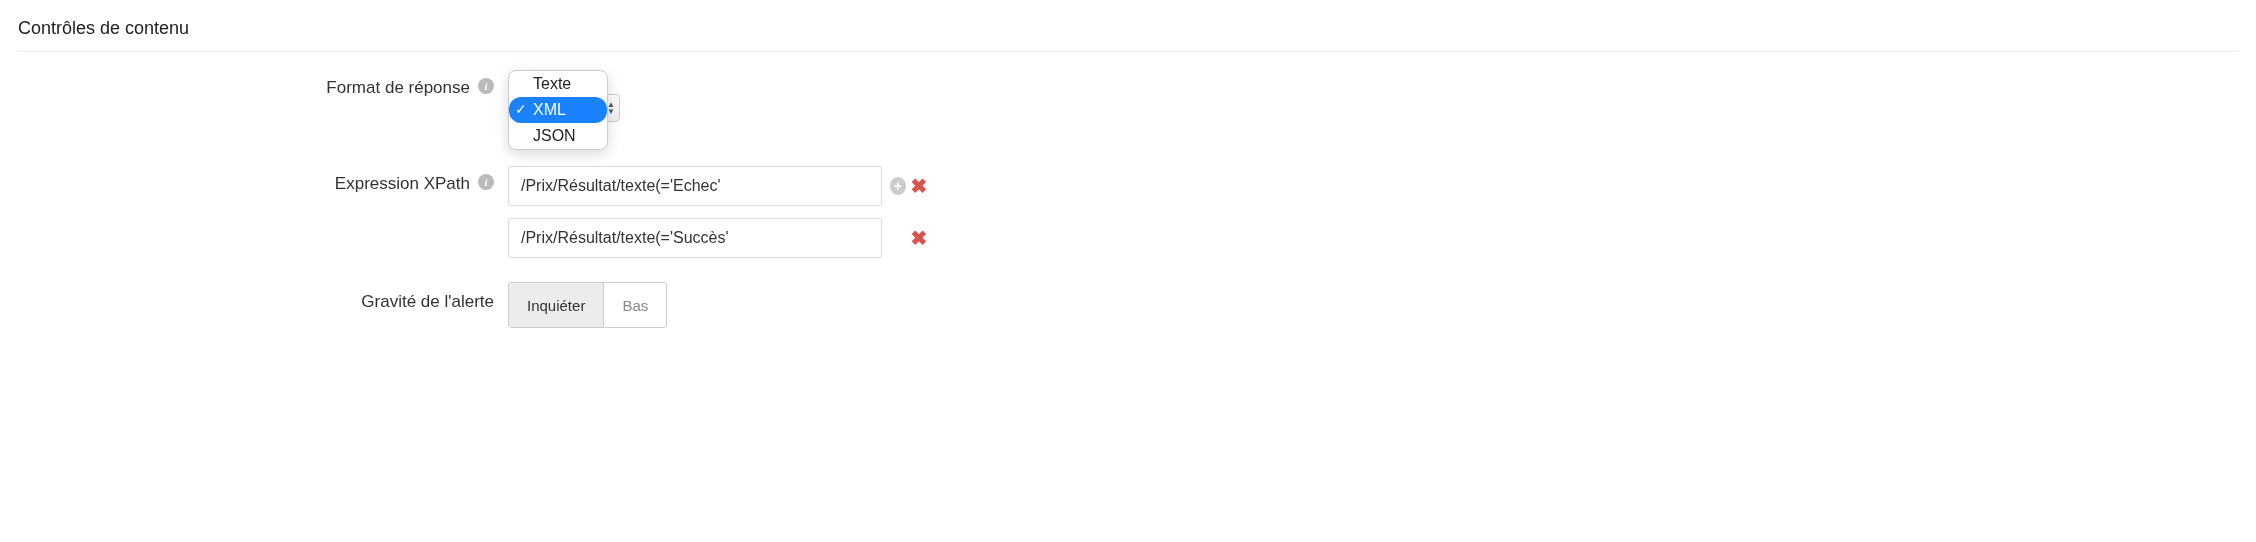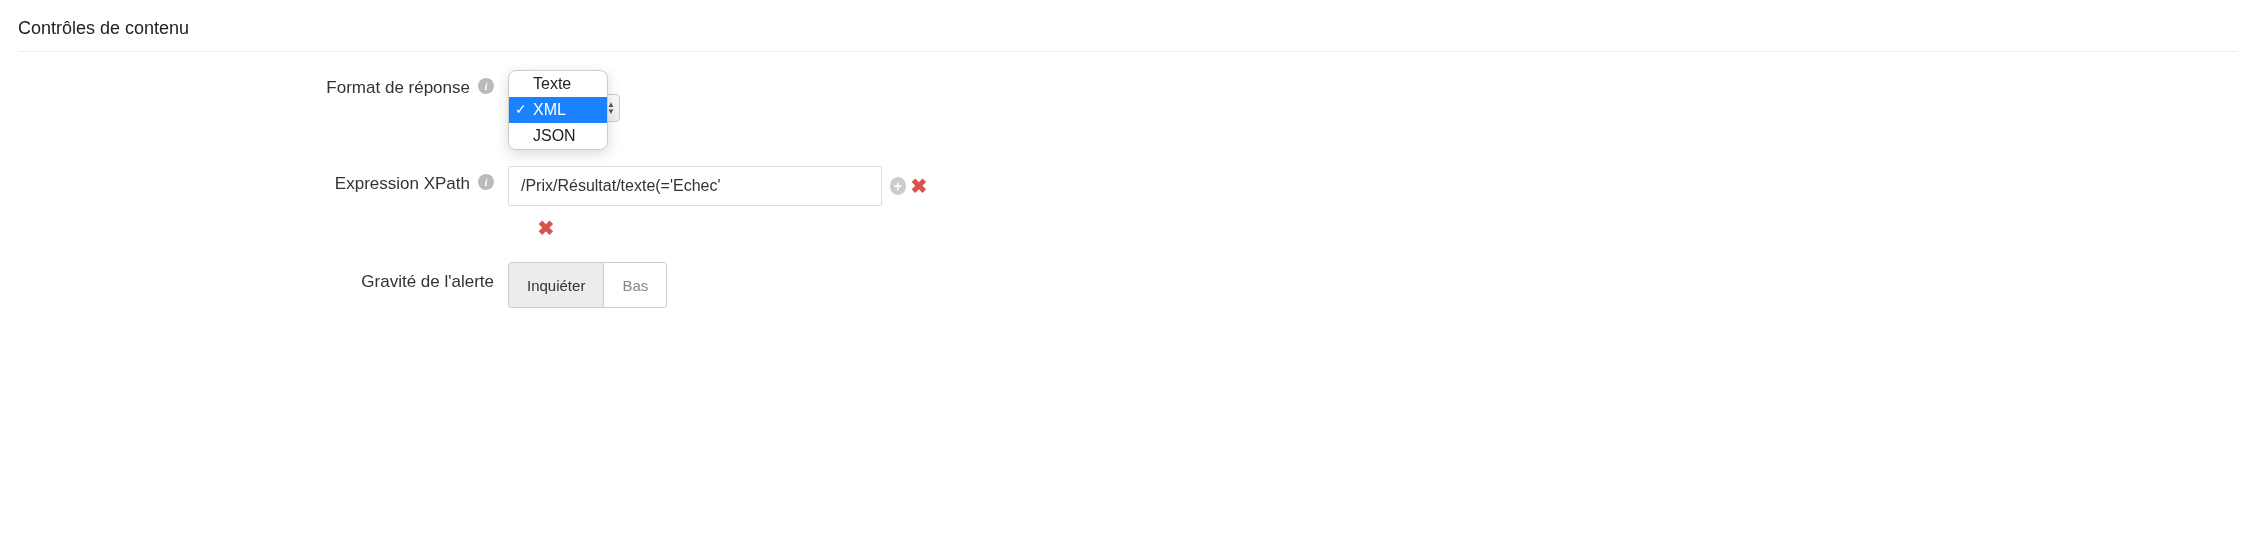--- a/index.html
+++ b/index.html
@@ -89,20 +89,21 @@
   .dropdown-item {
     padding: 4px 10px 4px 24px;
     font-size: 16px;
     color: #222;
     position: relative;
     cursor: default;
   }
   .dropdown-item.selected {
     background: #1a82ff;
     color: #fff;
+    border-radius: 12px;
   }
   .dropdown-item.selected::before {
     content: "✓";
     position: absolute;
     left: 6px;
     top: 4px;
     font-size: 14px;
   }
   .text-input {
     width: 410px;
@@ -200,20 +201,21 @@
     <span>Expression XPath</span>
     <span class="info-icon">i</span>
   </div>
   <div class="form-control-col xpath-col">
     <div class="input-row">
       <input type="text" class="text-input" value="/Prix/Résultat/texte(='Echec'" style="">
       <span class="add-icon">+</span>
       <span class="remove-icon">✖</span>
     </div>
     <div class="input-row">
+      <input type="text" class="text-input" value="/Prix/Résultat/texte(='Succès'" style="">
       <span style="width:24px;display:inline-block"></span>
       <span class="remove-icon">✖</span>
     </div>
   </div>
 </div>
 
 <div class="form-row severity-row">
   <div class="form-label">
     <span>Gravité de l'alerte</span>
   </div>

